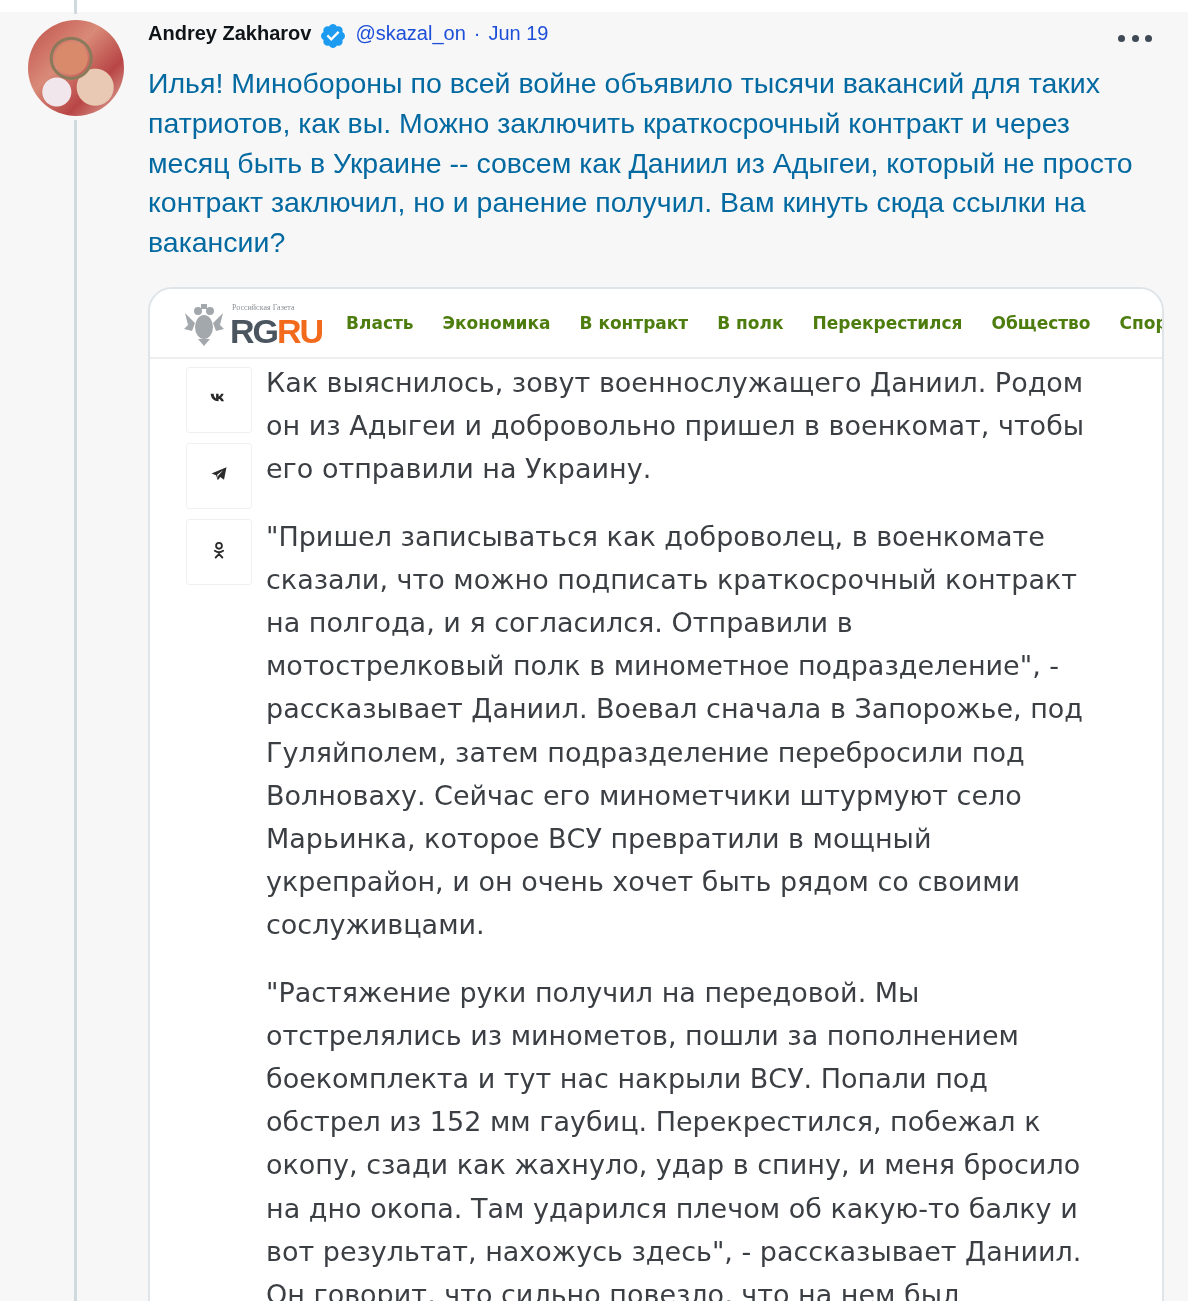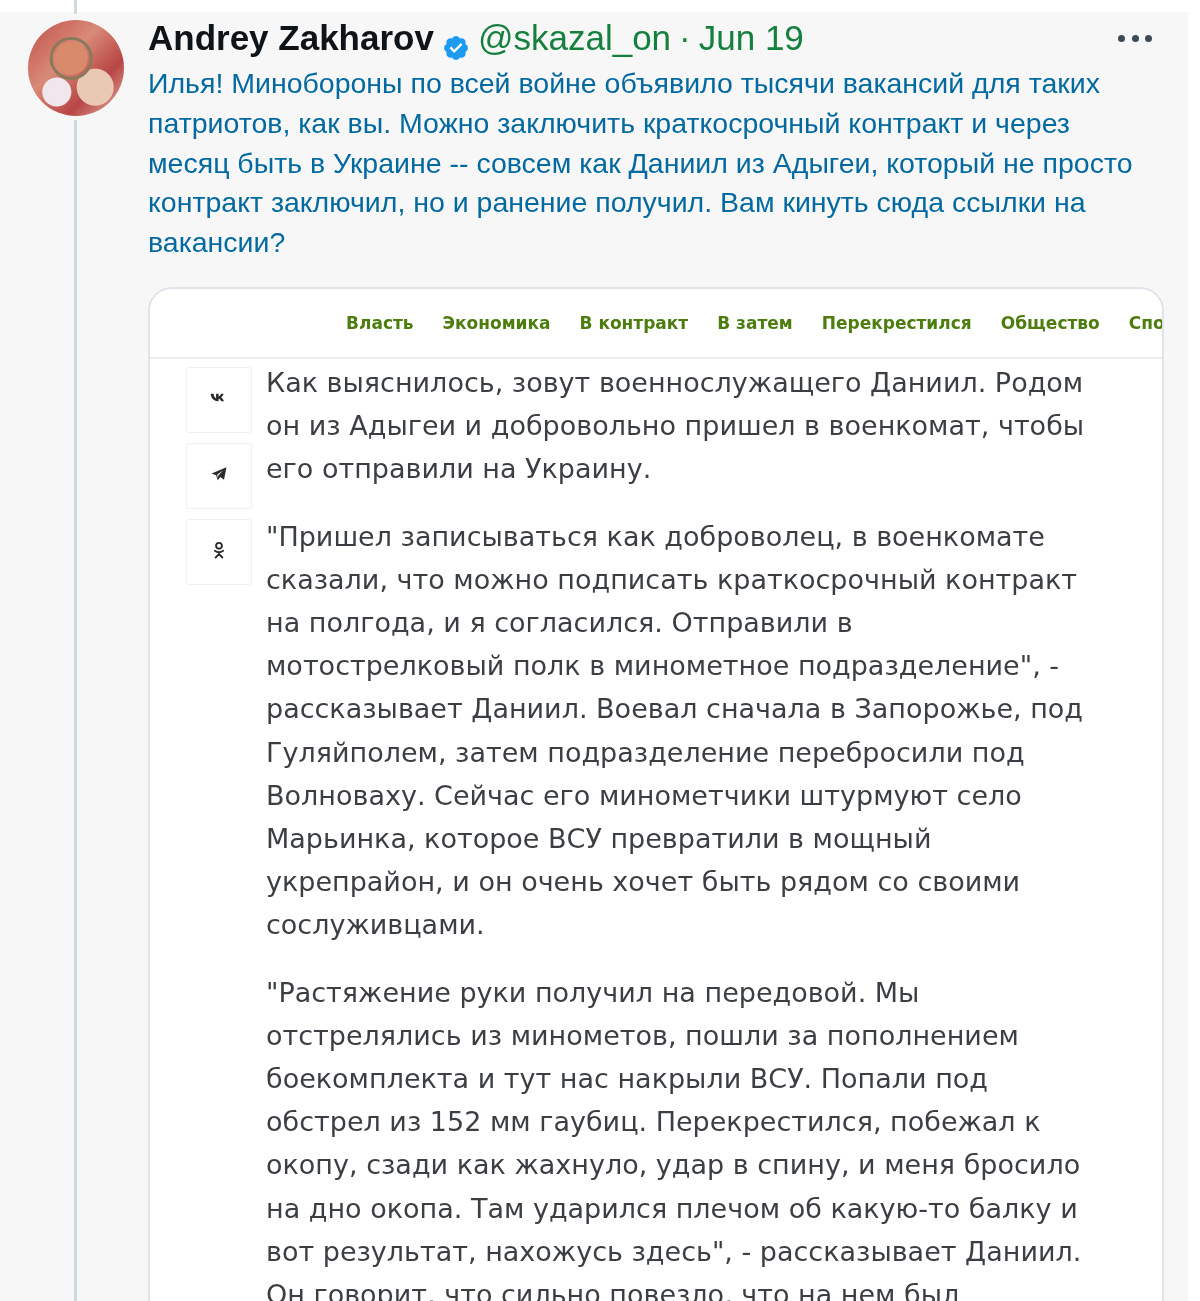--- a/index.html
+++ b/index.html
@@ -20,25 +20,25 @@
     position: absolute; left: 28px; top: 20px; width: 96px; height: 96px; border-radius: 50%;
     background:
       radial-gradient(circle at 45% 40%, #d98a6a 0 16px, transparent 17px),
       radial-gradient(circle at 45% 40%, transparent 0 18px, #8a7a5a 19px 21px, transparent 22px),
       radial-gradient(circle at 70% 70%, #e9c9b4 0 18px, transparent 19px),
       radial-gradient(circle at 30% 75%, #f0e6ec 0 14px, transparent 15px),
       linear-gradient(135deg, #c0504a 0%, #d98a78 40%, #b84545 70%, #e6b8a8 100%);
   }
   .header {
     position: absolute; left: 148px; top: 22px; height: 36px;
-    display: flex; align-items: flex-end; font-size: 35px; white-space: nowrap;
+    display: flex; align-items: flex-start; font-size: 20px; white-space: nowrap;
   }
   .name { font-weight: bold; color: #0f1419; }
   .verified { width: 28px; height: 28px; margin: 0 8px 0 8px; display: inline-block; }
-  .handle, .dot, .date { color: #15803d; }
+  .handle, .dot, .date { color: #1d4ed8; }
   .dot { margin: 0 8px; }
   .more {
     position: absolute; left: 1118px; top: 30px; width: 34px; height: 16px;
     display: flex; justify-content: space-between; align-items: center;
   }
   .more span { width: 7px; height: 7px; border-radius: 50%; background: #3e4a55; display: block; }
   .tweet-text {
     position: absolute; left: 148px; top: 64px; width: 1000px;
     font-size: 28.5px; line-height: 39.8px; color: #0369a1;
   }
@@ -105,25 +105,42 @@
 <div class="more">
   <span></span>
   <span></span>
   <span></span>
 </div>
 
 <div class="tweet-text">Илья! Минобороны по всей войне объявило тысячи вакансий для таких патриотов, как вы. Можно заключить краткосрочный контракт и через месяц быть в Украине -- совсем как Даниил из Адыгеи, который не просто контракт заключил, но и ранение получил. Вам кинуть сюда ссылки на вакансии?</div>
 
 <div class="card">
   <div class="rg-header">
+    <div class="rg-logo">
+      <div class="rg-emblem">
+        <svg viewBox="0 0 40 44" width="40" height="44">
+          <g fill="#a3a8ad">
+            <ellipse cx="20" cy="24" rx="9" ry="12"></ellipse>
+            <path d="M11 20 L1 10 L4 22 L0 26 L8 28 Z"></path>
+            <path d="M29 20 L39 10 L36 22 L40 26 L32 28 Z"></path>
+            <circle cx="14" cy="8" r="4"></circle>
+            <circle cx="26" cy="8" r="4"></circle>
+            <rect x="17" y="1" width="6" height="5"></rect>
+            <path d="M14 36 L20 43 L26 36 Z"></path>
+          </g>
+        </svg>
+      </div>
+      <span class="rg-sub">Российская Газета</span>
+      <span class="rg-word"><span class="rg">RG</span><span class="ru">RU</span></span>
+    </div>
     <nav class="rg-nav">
       <a>Власть</a>
       <a>Экономика</a>
       <a>В контракт</a>
-      <a>В затем</a>
+      <a>В полк</a>
       <a>Перекрестился</a>
       <a>Общество</a>
       <a>Спорт</a>
     </nav>
   </div>
 
   <div class="share-col">
     <div class="share-btn">
       <span>
         <svg viewBox="0 0 24 24">

